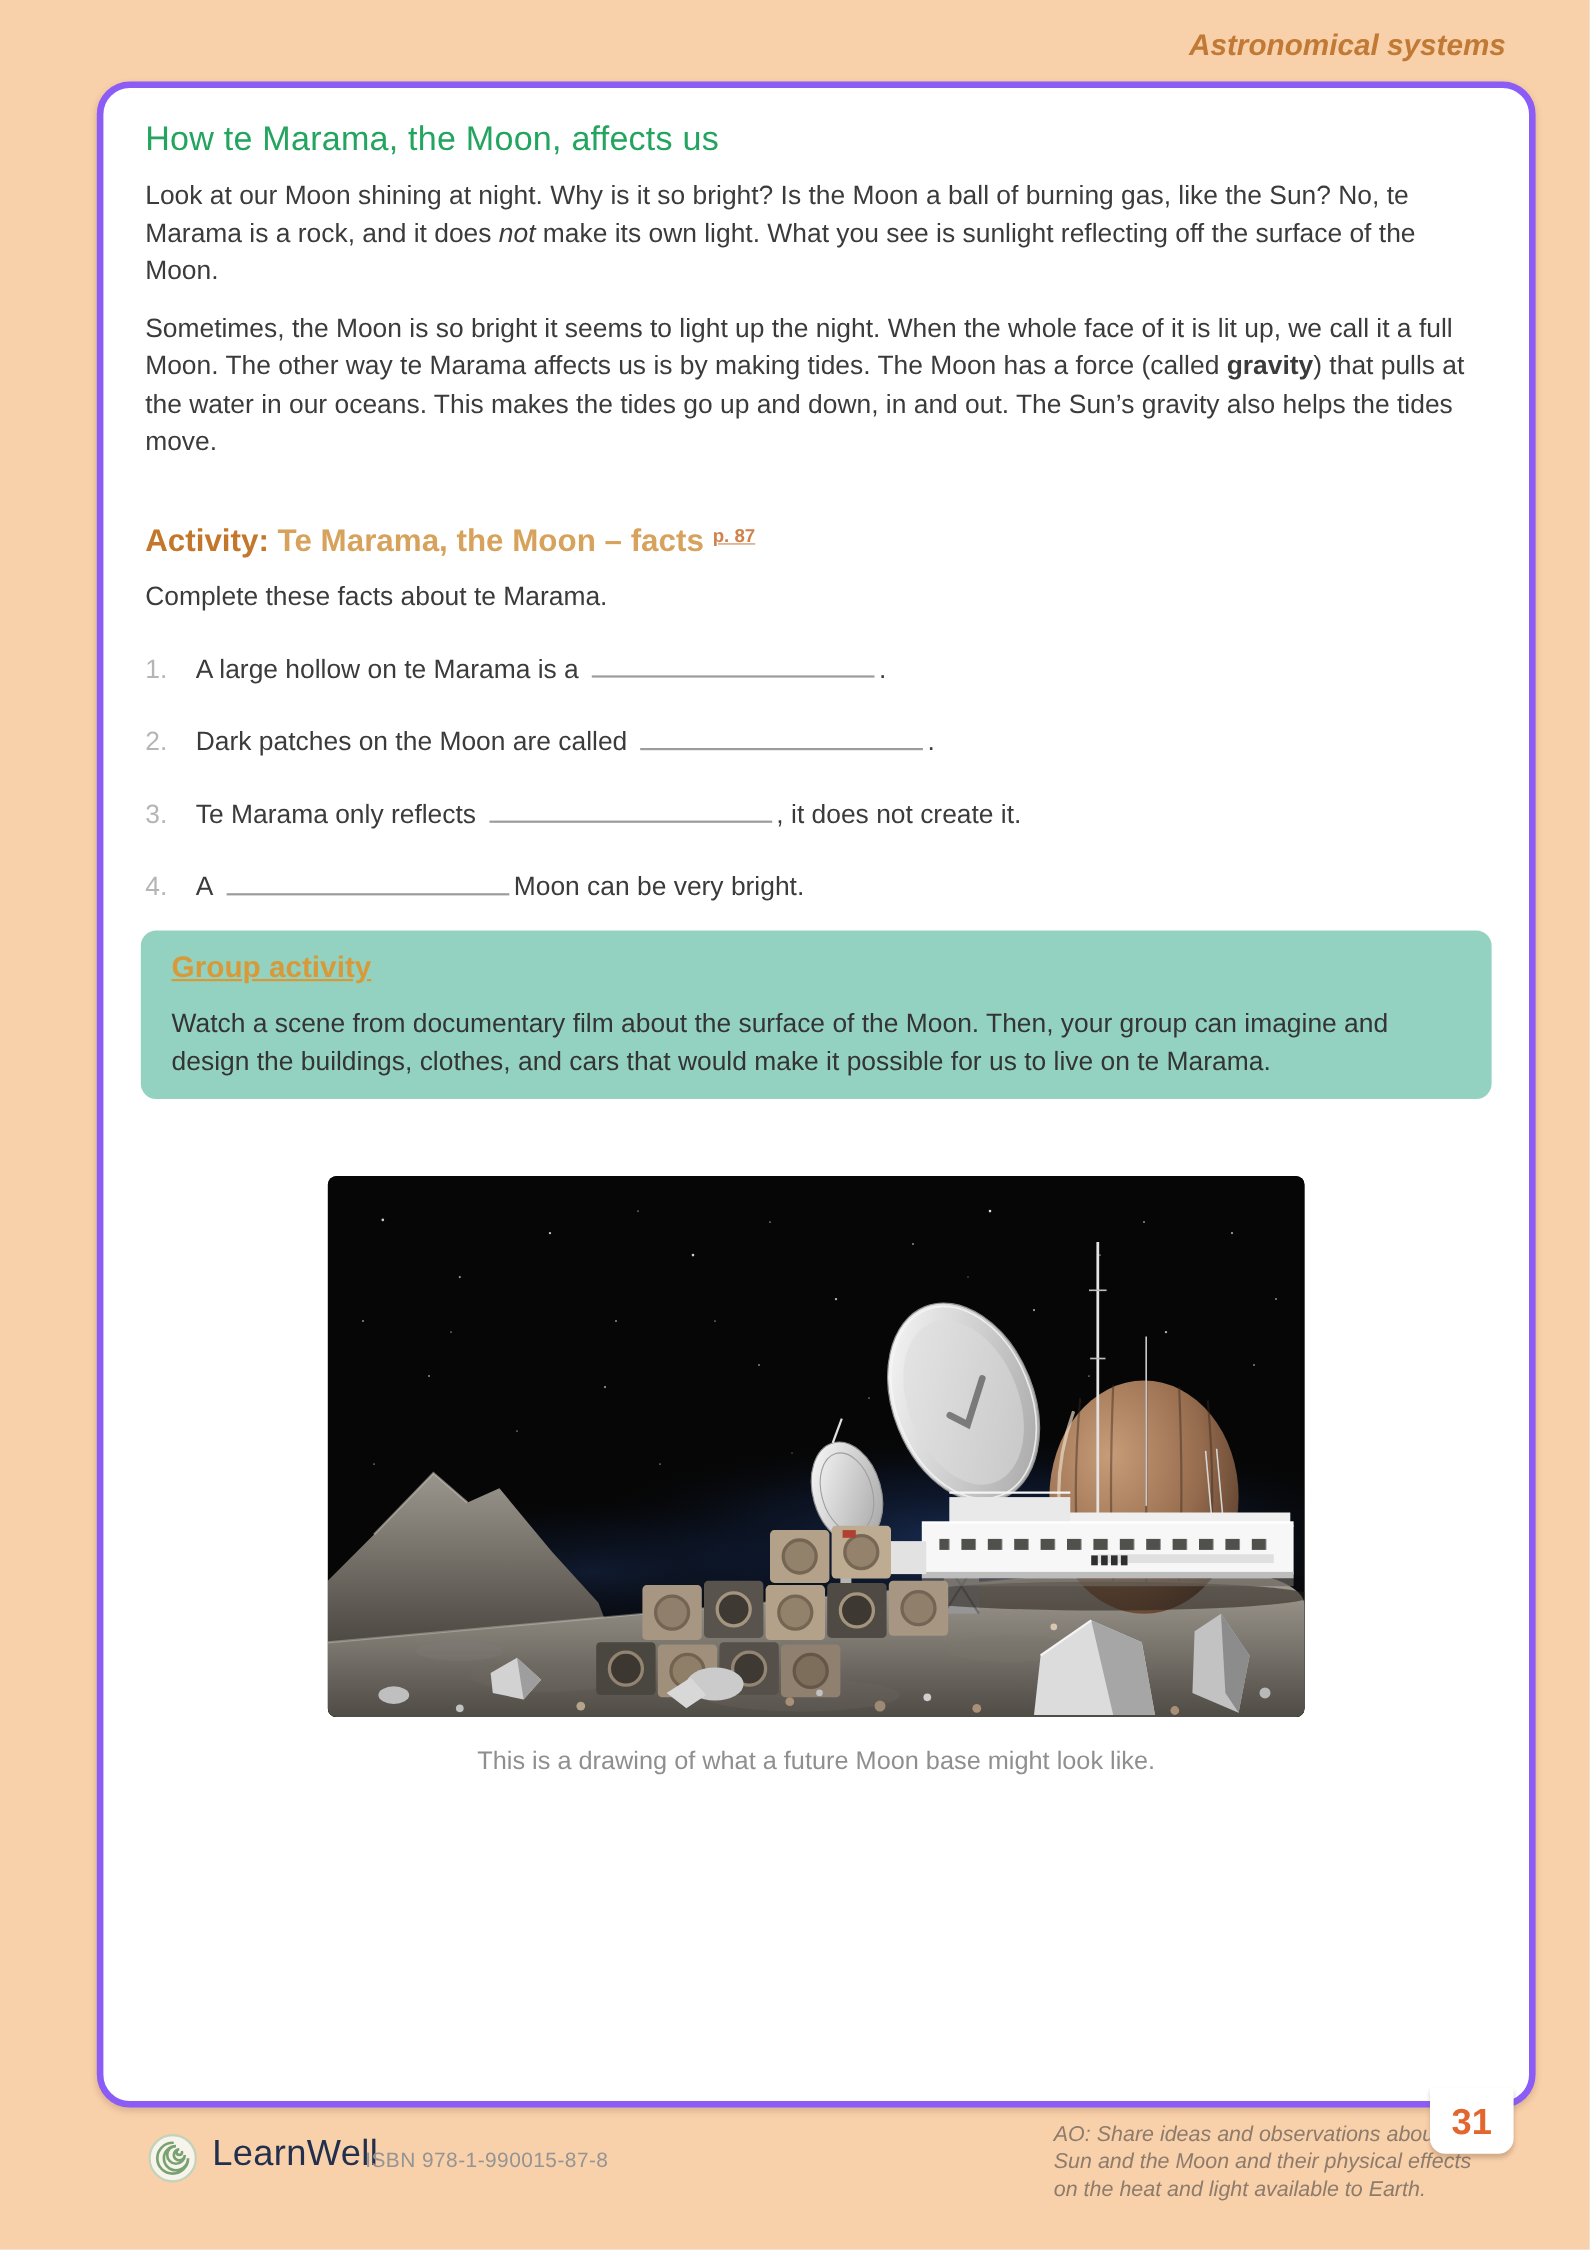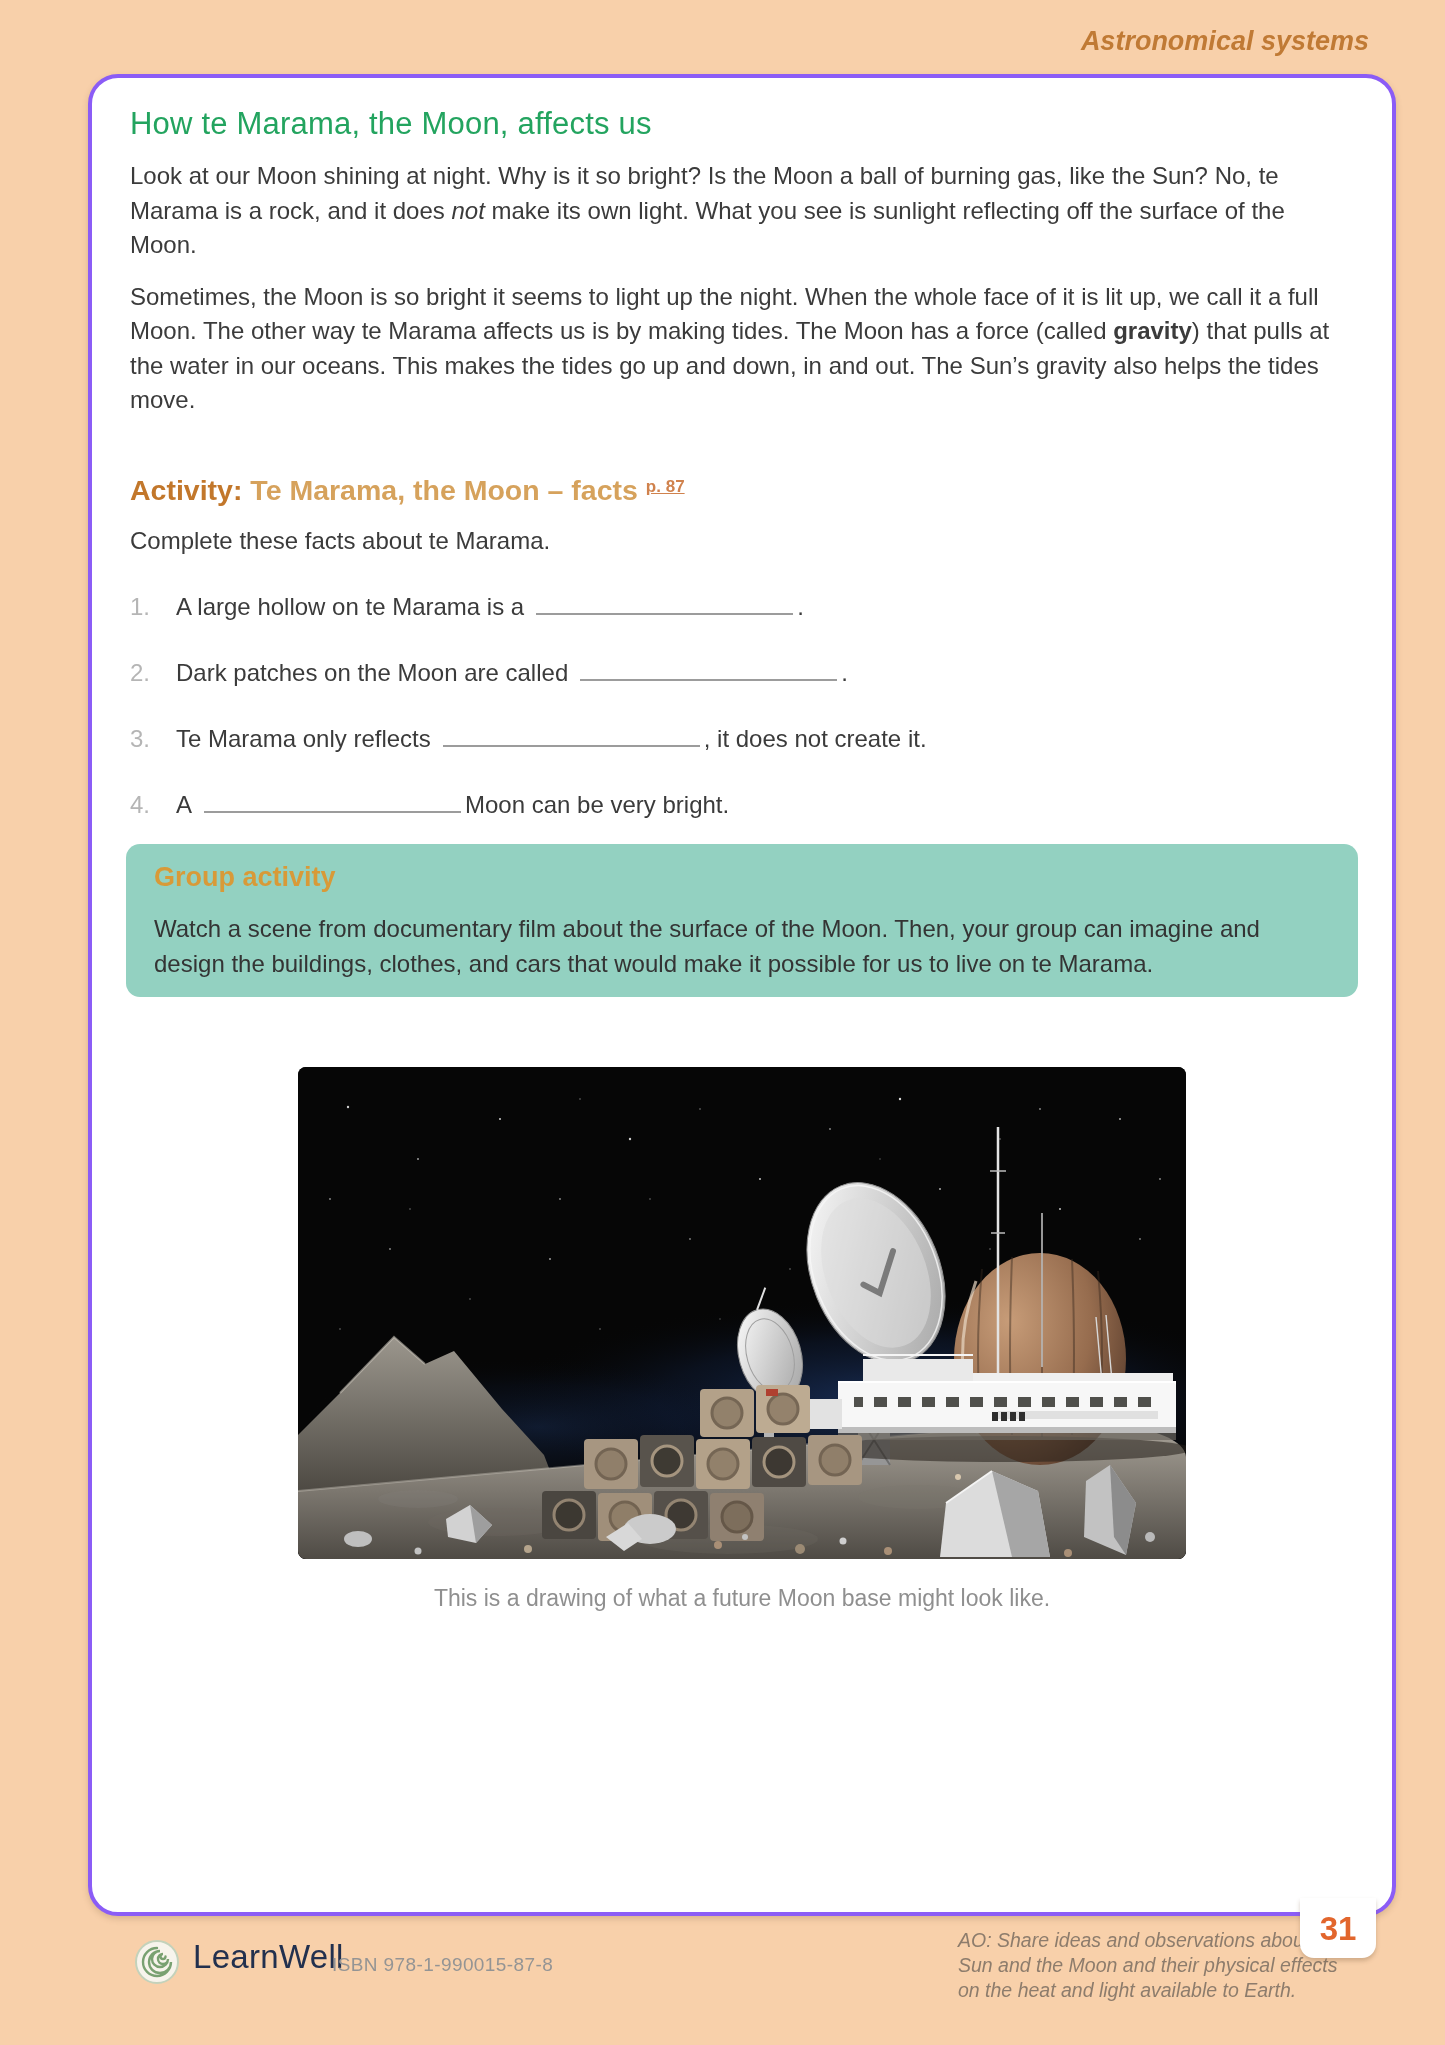--- a/index.html
+++ b/index.html
@@ -8,21 +8,21 @@
     position:relative; width:1445px; height:2045px; margin:0 auto;
     background:#f8d0aa; overflow:hidden;
     font-family:"Liberation Sans", sans-serif; color:#3b3b3b;
   }
   .header-label {
     position:absolute; top:26px; right:76px;
     font-size:27px; font-weight:bold; font-style:italic; color:#c07a35;
   }
   .card {
     position:absolute; left:88px; top:74px; width:1308px; height:1842px;
-    background:#ffffff; border:4px solid #8b5cf6; border-radius:30px;
+    background:#ffffff; border:6px solid #8b5cf6; border-radius:30px;
     box-shadow:0 3px 6px rgba(110,80,50,.22);
     z-index:2; overflow:hidden;
   }
   .card h1 {
     margin:28px 38px 0; font-size:31px; font-weight:normal; color:#23a45f;
     letter-spacing:.2px;
   }
   p.body { margin:17px 38px 0; font-size:24px; line-height:34.5px; color:#3b3b3b; }
   .em { font-style:italic; }
   .strong { font-weight:bold; }
@@ -38,21 +38,21 @@
   .fact-item { display:flex; margin-top:32px; font-size:24px; line-height:34px; }
   .fact-num { width:30px; flex:0 0 30px; color:#b5b5b5; margin-right:16px; }
   .blank {
     display:inline-block; width:257px; height:22px;
     border-bottom:2px solid #9c9c9c; margin:0 4px 0 12px;
   }
   .group-box {
     margin:22px 34px 0; background:#93d1c1; border-radius:14px;
     padding:18px 28px 16px;
   }
-  .group-title { font-size:27px; font-weight:bold; color:#d89a38; }
+  .group-title { font-size:27px; font-weight:bold; color:#d89a38;text-decoration:underline; }
   .group-body { margin-top:18px; font-size:24px; line-height:35px; color:#343434; }
   .figure { margin-top:70px; text-align:center; }
   .moon-frame {
     width:888px; height:492px; margin:0 auto; border-radius:8px;
     overflow:hidden; background:#060606;
   }
   .moon-frame svg { display:block; width:100%; height:100%; }
   .caption {
     margin-top:26px; font-size:23px; font-weight:normal; color:#8f8f8f;
     text-align:center;

